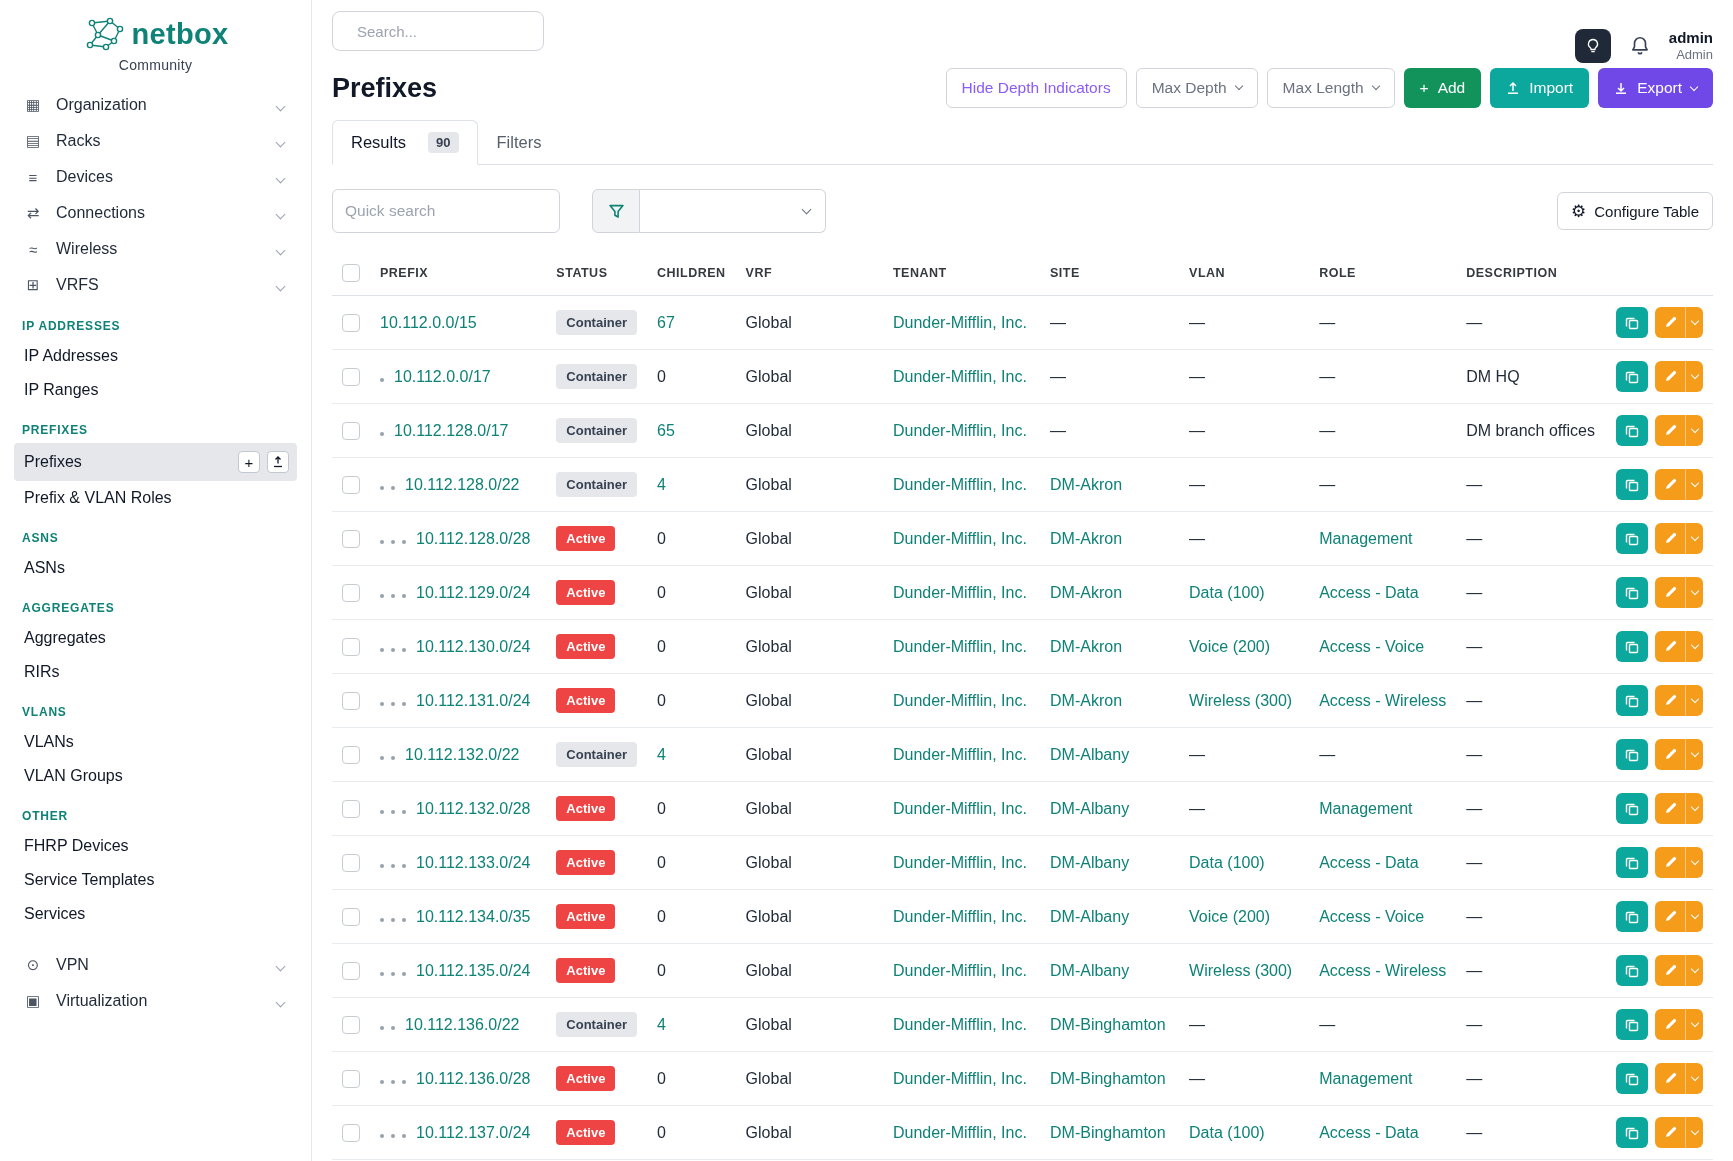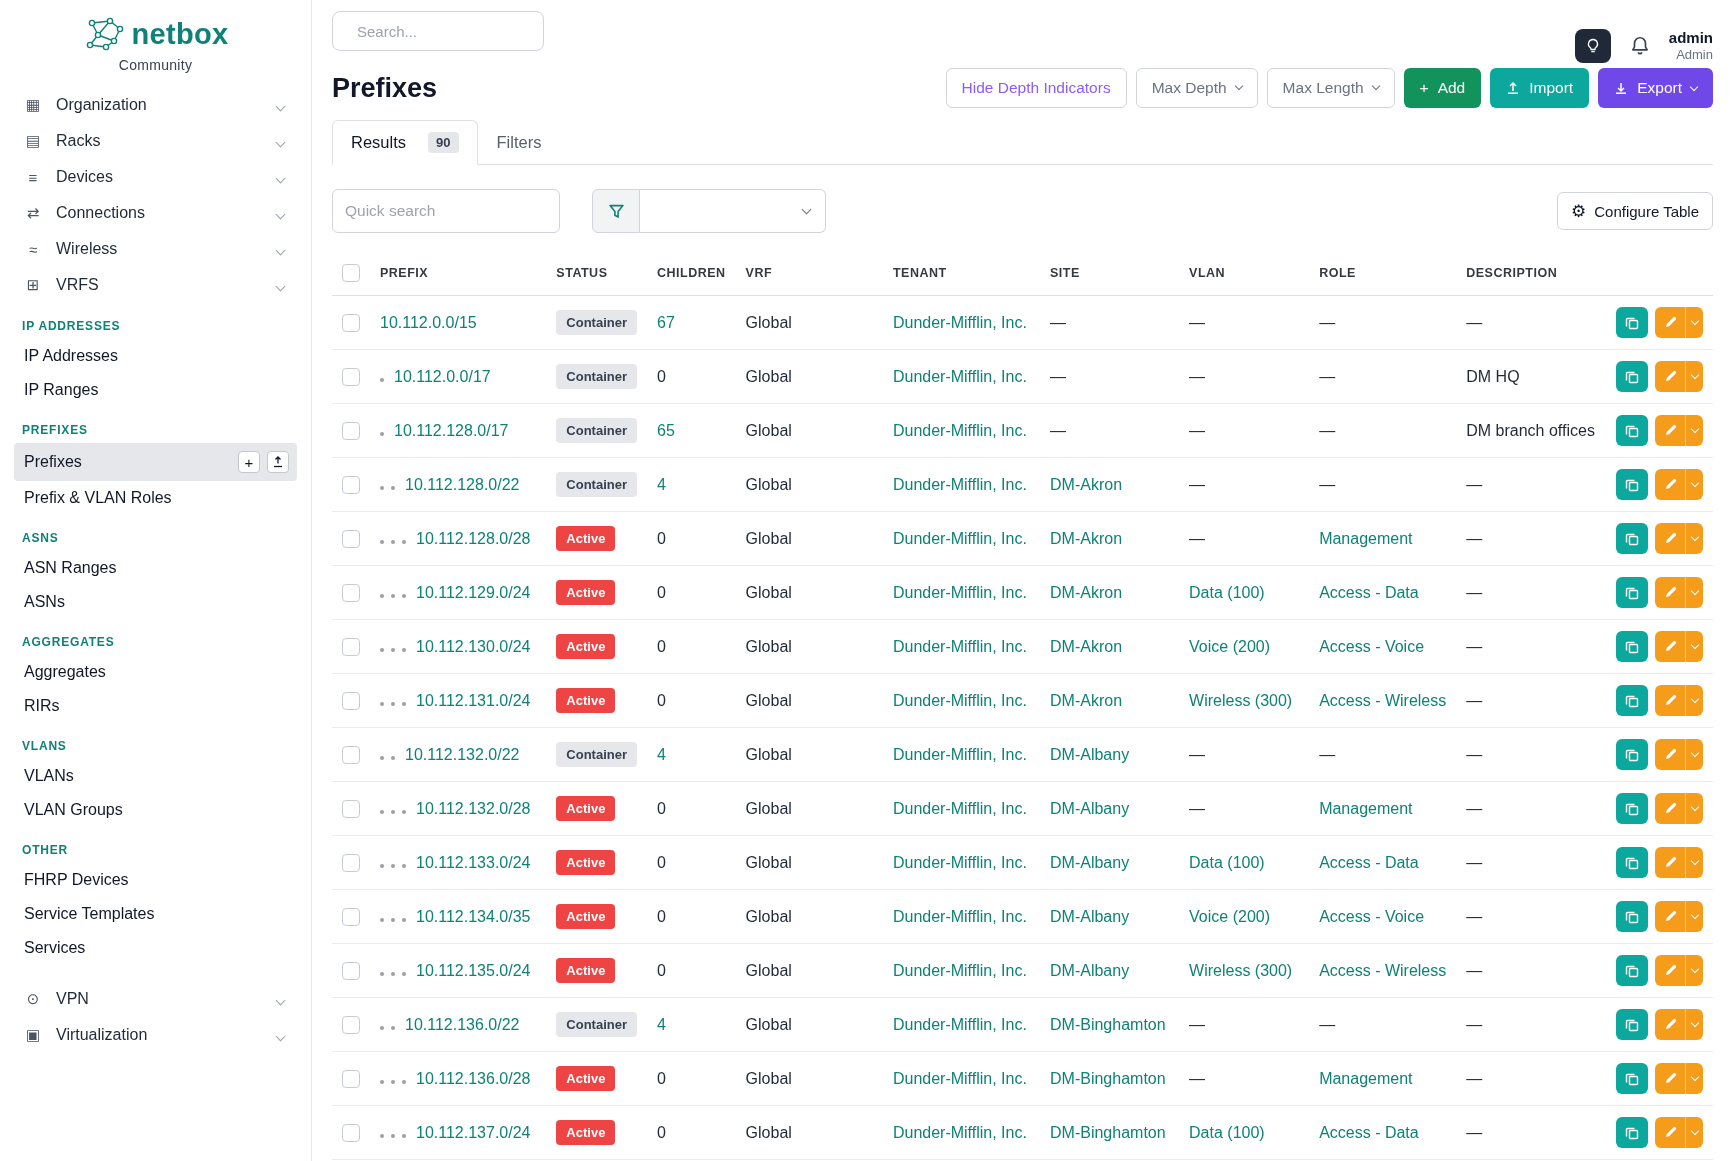--- a/index.html
+++ b/index.html
@@ -209,24 +209,20 @@
   <div class="sec-item">
     <span class="sec-label">Prefix &amp; VLAN Roles</span>
 
   </div>
 </div>
   </div>
 
   <div class="nav-section">
     <div class="sec-title">ASNS</div>
     <div class="sec-items">
-  <div class="sec-item">
-    <span class="sec-label">ASN Ranges</span>
-
-  </div>
 
   <div class="sec-item">
     <span class="sec-label">ASNs</span>
 
   </div>
 </div>
   </div>
 
   <div class="nav-section">
     <div class="sec-title">AGGREGATES</div>

